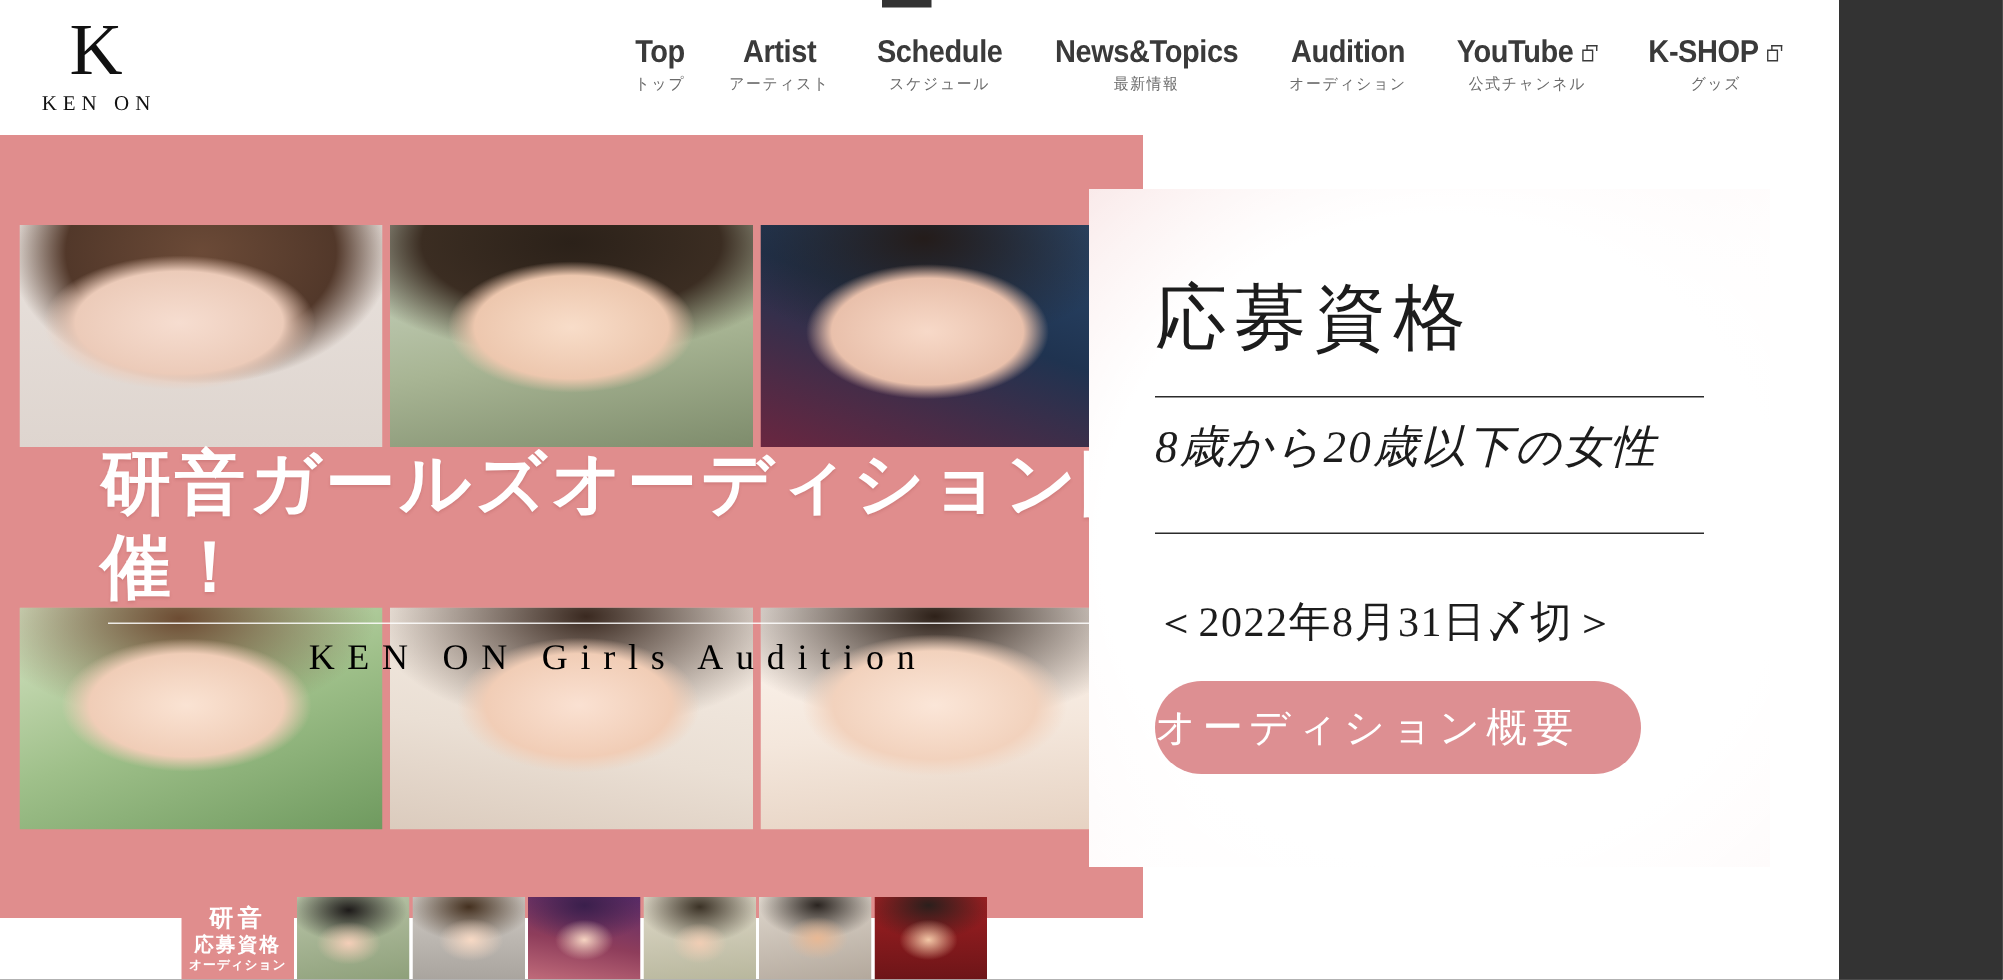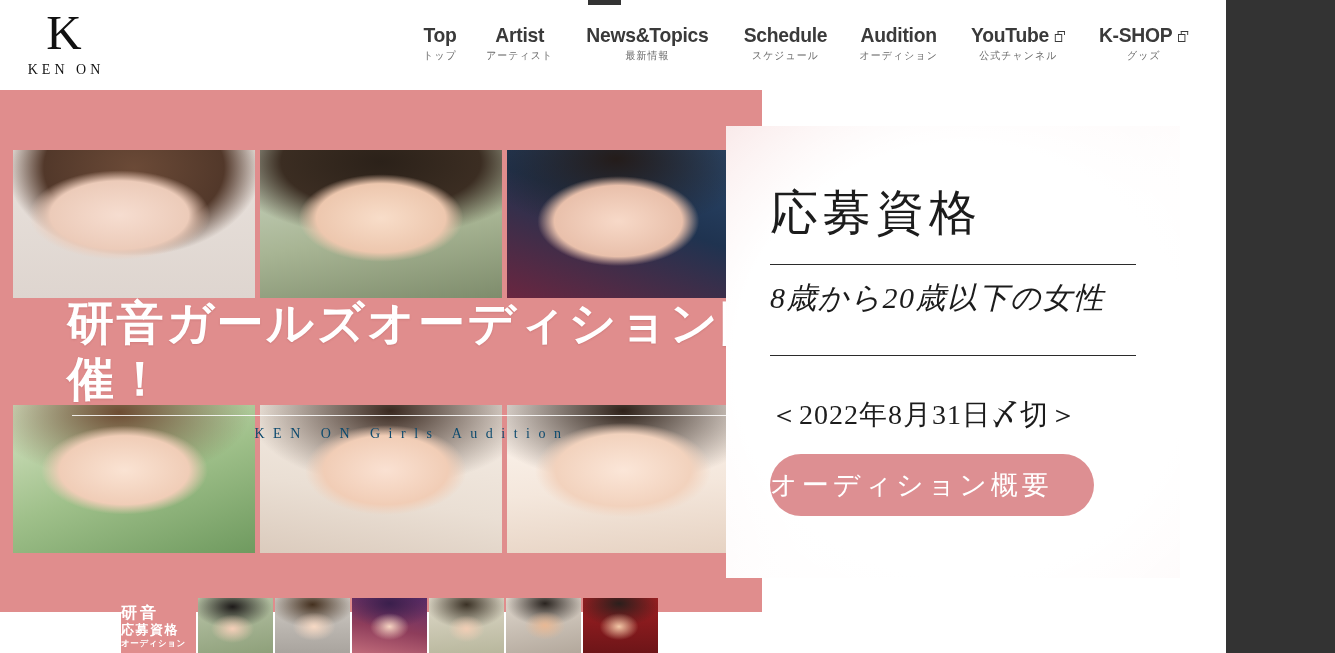--- a/index.html
+++ b/index.html
@@ -159,21 +159,21 @@
     padding-left:30px;
     line-height:56px;
     text-shadow:0 1px 2px rgba(150,70,70,.22);
   }
   #hero-title .rule {
     margin:8px 0 0 35px;
     width:683px; height:1px; background:rgba(255,255,255,.85);
   }
   #hero-title .en {
     font-family:"Liberation Serif", serif;
-    font-size:14px; color:#0c4a6e;
+    font-size:24px; color:#000000;
     letter-spacing:8.5px;
     text-align:center;
     padding:10px 0 0 30px;
     width:720px;
   }
 
   
   #card-wrap {
     position:absolute; left:726px; top:126px;
     width:454px; height:452px;
@@ -226,21 +226,21 @@
   #thumbs {
     position:absolute; left:121px; top:598px;
     display:flex; align-items:flex-start; gap:2px;
     z-index:35;
   }
   .thumb { width:75px; height:55px; overflow:hidden; position:relative; cursor:pointer; }
   .thumb .ph { position:absolute; inset:0; }
   .thumb.active {
     background:#e08d8d;
     display:flex; flex-direction:column;
-    justify-content:center;
+    align-items:center; justify-content:center;
     color:#ffffff; gap:0px; padding-top:2px;
   }
   .thumb.active .t1 {
     font-family:"Liberation Serif", serif;
     font-size:16px; font-weight:700; letter-spacing:3px; line-height:18px;
   }
   .thumb.active .t2 {
     font-family:"Liberation Sans", sans-serif;
     font-size:13px; font-weight:700; letter-spacing:1.5px; line-height:16px;
   }
@@ -296,27 +296,27 @@
         <div class="nav-en">Top</div>
         <div class="nav-jp">トップ</div>
       </div>
 
       <div class="nav-item">
         <div class="nav-en">Artist</div>
         <div class="nav-jp">アーティスト</div>
       </div>
 
       <div class="nav-item">
+        <div class="nav-en">Schedule</div>
+        <div class="nav-jp">スケジュール</div>
+      </div>
+
+      <div class="nav-item">
         <div class="nav-en">News&amp;Topics</div>
         <div class="nav-jp">最新情報</div>
-      </div>
-
-      <div class="nav-item">
-        <div class="nav-en">Schedule</div>
-        <div class="nav-jp">スケジュール</div>
       </div>
 
       <div class="nav-item">
         <div class="nav-en">Audition</div>
         <div class="nav-jp">オーディション</div>
       </div>
 
       <div class="nav-item">
         <div class="nav-en">
           <span>YouTube</span><span class="ext"><i class="b"></i><i class="f"></i></span>

